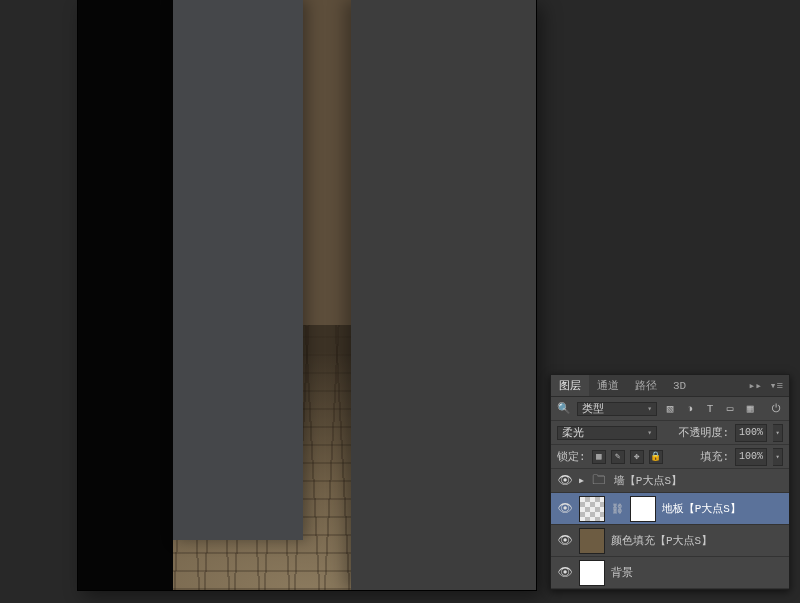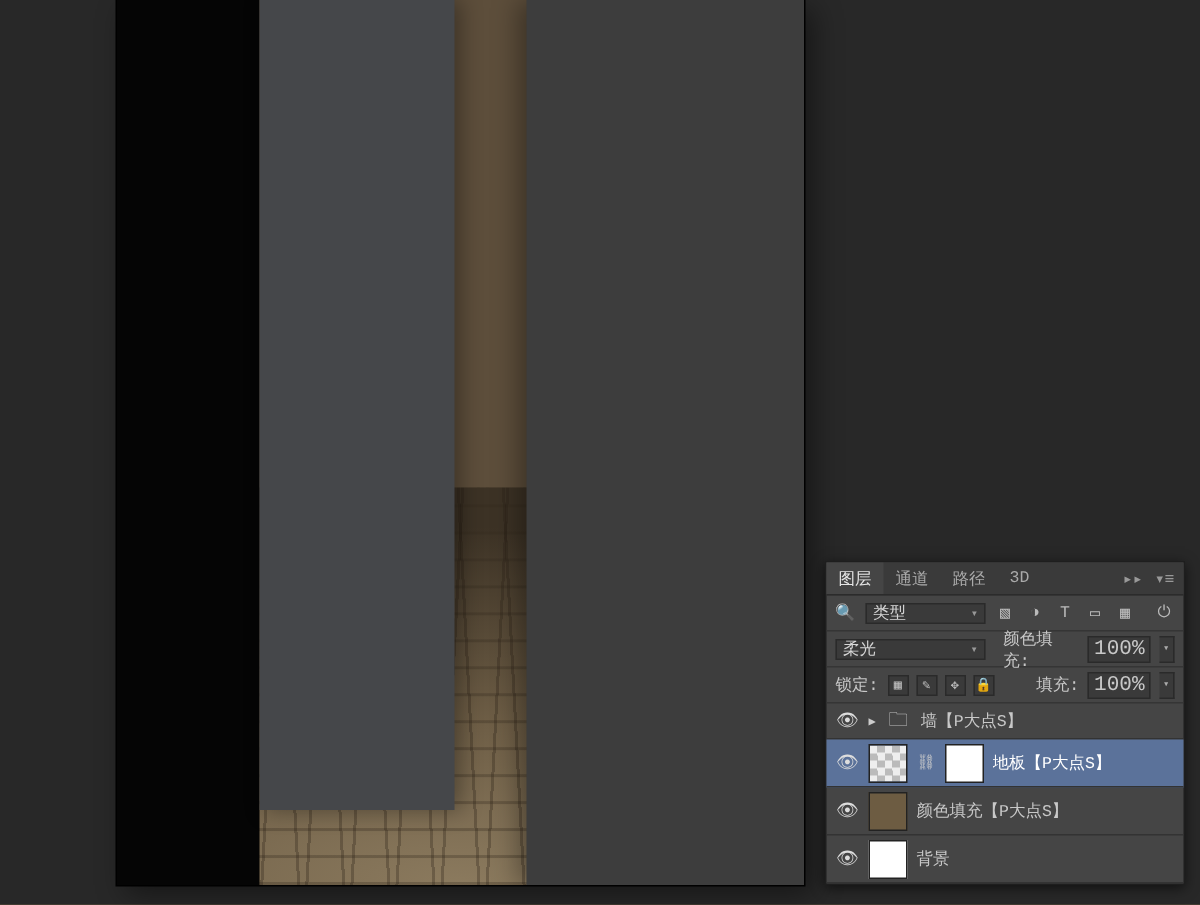--- a/index.html
+++ b/index.html
@@ -76,21 +76,21 @@
     background:#3a3a3a; color:#d6d6d6;
     border:1px solid #2a2a2a; height:14px;
     font-size:11px; padding:0 4px;
   }
   .combo{ width:90px; display:flex; align-items:center; justify-content:space-between; cursor:pointer;}
   .combo .caret{ font-size:8px; color:#999;}
   .pct-box{
     display:flex; align-items:center; gap:2px;
     border:1px solid #2a2a2a; background:#3a3a3a; height:18px; padding:0 3px;
   }
-  .pct-box span{ font-size:14px;}
+  .pct-box span{ font-size:10px;}
   .pct-arrow{
     width:10px;height:18px;border:1px solid #2a2a2a;border-left:none;
     background:#3a3a3a;display:flex;align-items:center;justify-content:center;
     font-size:7px;color:#aaa;cursor:pointer;
   }
   .mini-icon{
     width:16px;height:16px;display:flex;align-items:center;justify-content:center;
     color:#bbb;font-size:11px;cursor:pointer;
   }
   .lock-icons{ display:flex; gap:5px; align-items:center; }
@@ -168,21 +168,21 @@
     <div class="spacer"></div>
     <span class="mini-icon">⏻</span>
   </div>
 
   <div class="row">
     <div class="combo" style="width:100px">
       <span>柔光</span>
         <span class="caret">▾</span>
     </div>
     <div class="spacer"></div>
-    <span>颜色填充:</span>
+    <span>不透明度:</span>
     <div class="pct-box">
       <span>100%</span>
     </div>
     <div class="pct-arrow">▾</div>
   </div>
 
   <div class="row">
     <span>锁定:</span>
     <div class="lock-icons">
       <div class="box">▦</div>

